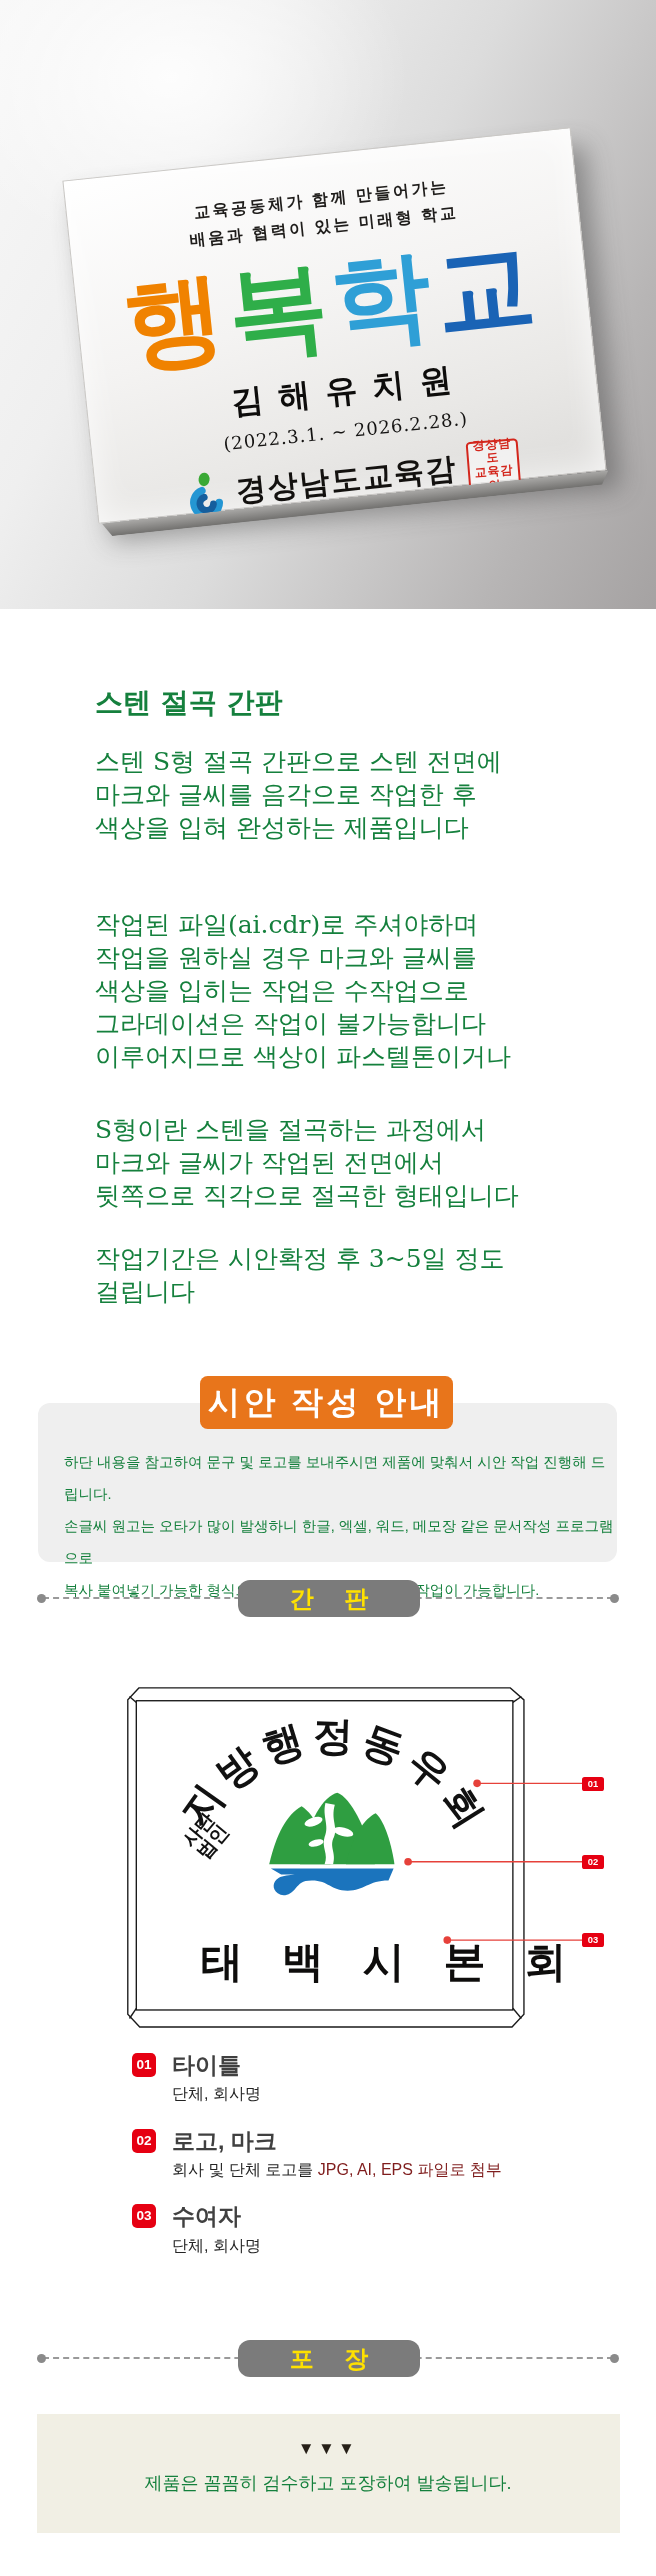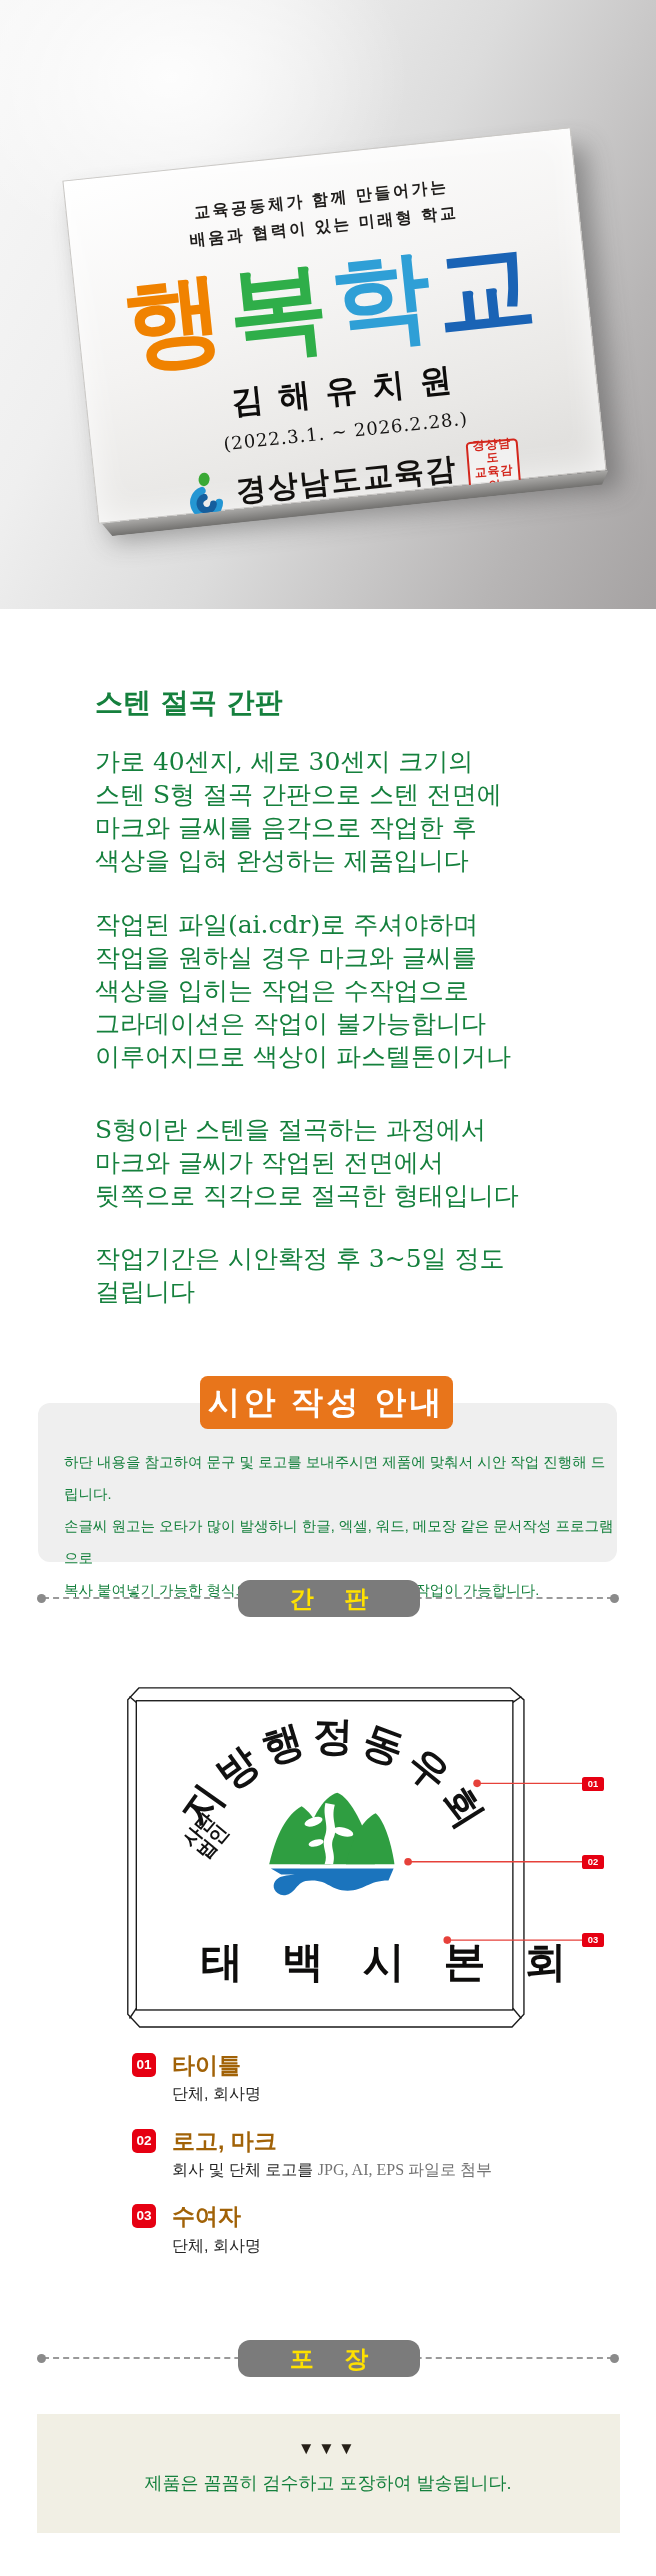--- a/index.html
+++ b/index.html
@@ -58,23 +58,23 @@
   .diagram-svg { position:absolute; left:0; top:1670px; }
   .awardee { position:absolute; left:128px; top:1934px; width:452px; text-align:right;
              font-size:42px; font-weight:800; color:#0e0d0c; letter-spacing:13.6px; text-indent:13.6px; }
   .callout-sq { position:absolute; left:582px; width:22px; height:13.6px; background:#e60012; border-radius:2.6px;
                 color:#fff; font-size:9.4px; font-weight:bold; text-align:center; line-height:13.6px; }
   #co1 { top:1777px; } #co2 { top:1855px; } #co3 { top:1933px; }
 
   
   .leg-sq { position:absolute; left:132px; width:24px; height:24px; background:#e60012; border-radius:5.1px;
             color:#fff; font-size:13.6px; font-weight:bold; text-align:center; line-height:24px; }
-  .leg-title { position:absolute; left:172px; font-size:23px; font-weight:800; color:#a16207; line-height:24px; }
+  .leg-title { position:absolute; left:172px; font-size:23px; font-weight:800; color:#404040; line-height:24px; }
   .leg-sub { position:absolute; left:172px; font-size:16px; color:#242424; }
-  .leg-red { color:#737373;font-family:Liberation Serif, serif; }
+  .leg-red { color:#7f1d1d; }
 
   
   .pack-box { position:absolute; left:37px; top:2414px; width:583px; height:119px; background:#f1efe4; }
   .pack-arrows { position:absolute; left:0; top:2439px; width:656px; text-align:center; font-size:17px;
                  letter-spacing:3.4px; color:#261f17; }
   .pack-caption { position:absolute; left:0; top:2471px; width:656px; text-align:center; font-size:18px; color:#15803d; }
 </style>
 </head>
 <body>
 
@@ -104,21 +104,20 @@
           </span>
         </div>
       </div>
       <div class="plaque-side"></div>
     </div>
   </div>
 
   <div class="brush desc-title">스텐 절곡 간판</div>
 
   <div class="brush para" id="p1">
-    <div>가로 40센지, 세로 30센지 크기의</div>
     <div>스텐 S형 절곡 간판으로 스텐 전면에</div>
     <div>마크와 글씨를 음각으로 작업한 후</div>
     <div>색상을 입혀 완성하는 제품입니다</div>
   </div>
 
   <div class="brush para" id="p2">
     <div>작업된 파일(ai.cdr)로 주셔야하며</div>
     <div>작업을 원하실 경우 마크와 글씨를</div>
     <div>색상을 입히는 작업은 수작업으로</div>
     <div>그라데이션은 작업이 불가능합니다</div>

